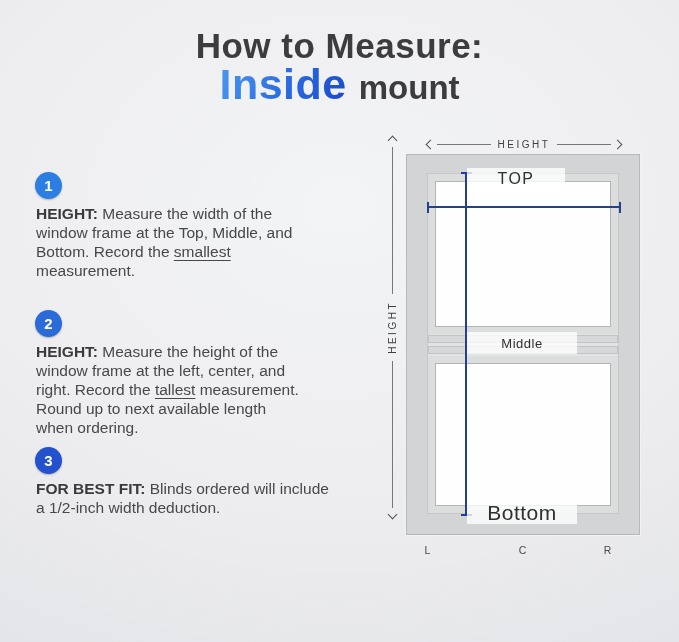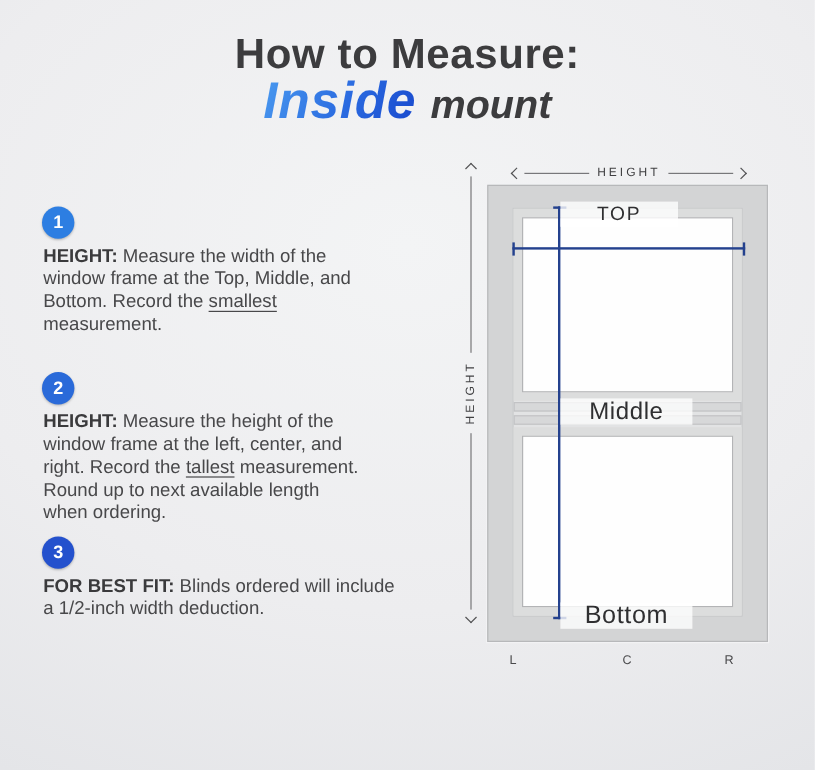--- a/index.html
+++ b/index.html
@@ -17,21 +17,21 @@
   }
 
   
   .title-line1 {
     position:absolute; top:26px; left:0; width:100%;
     text-align:center; font-size:35px; font-weight:600;
     color:#3c3c3e; letter-spacing:0.5px;
   }
   .title-line2 {
     position:absolute; top:60px; left:0; width:100%;
-    text-align:center; white-space:nowrap;font-style:italic;
+    text-align:center; white-space:nowrap;
   }
   .title-highlight {
     font-size:43px; font-weight:800; letter-spacing:0.5px;
     background:linear-gradient(115deg,#4796ee 5%,#2a6ae0 55%,#1a4ccf 95%);
     -webkit-background-clip:text; background-clip:text; color:transparent;
     vertical-align:baseline;
   }
   .title-suffix {
     font-size:33px; font-weight:600; color:#3c3c3e; margin-left:12px;
   }
@@ -94,21 +94,21 @@
   }
   .measure-h::before { top:0; } .measure-h::after { bottom:0; }
 
   
   .strip {
     position:absolute; background:rgba(255,255,255,0.78);
     display:flex; align-items:center; justify-content:center;
     color:#2f2f31;
   }
   .strip-top    { left:467px; top:168px; width:98px; height:21px; font-size:16px; letter-spacing:1.5px; }
-  .strip-middle { left:467px; top:332px; width:110px; height:22px; font-size:20px; letter-spacing:0.5px; }
+  .strip-middle { left:467px; top:332px; width:110px; height:22px; font-size:13px; letter-spacing:0.5px; }
   .strip-bottom { left:467px; top:502px; width:110px; height:22px; font-size:21px; letter-spacing:0.5px; }
 
   .pos-label {
     position:absolute; top:544px; transform:translateX(-50%);
     font-size:10.5px; letter-spacing:1px; color:#4a4a4c;
   }
   #pos-l { left:428px; } #pos-c { left:523px; } #pos-r { left:608px; }
 
   
   .chev { width:7px; height:7px; border-left:1.5px solid #515153; border-bottom:1.5px solid #515153; flex:none; }

